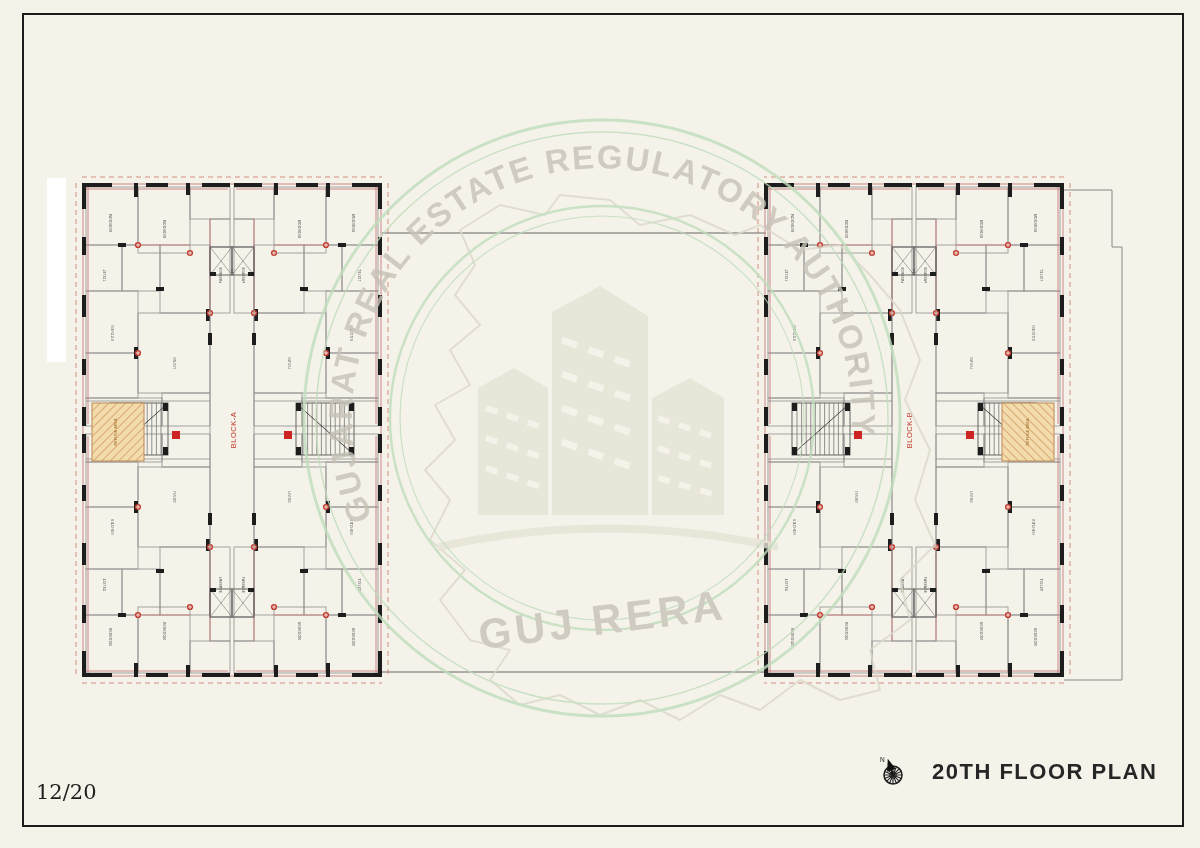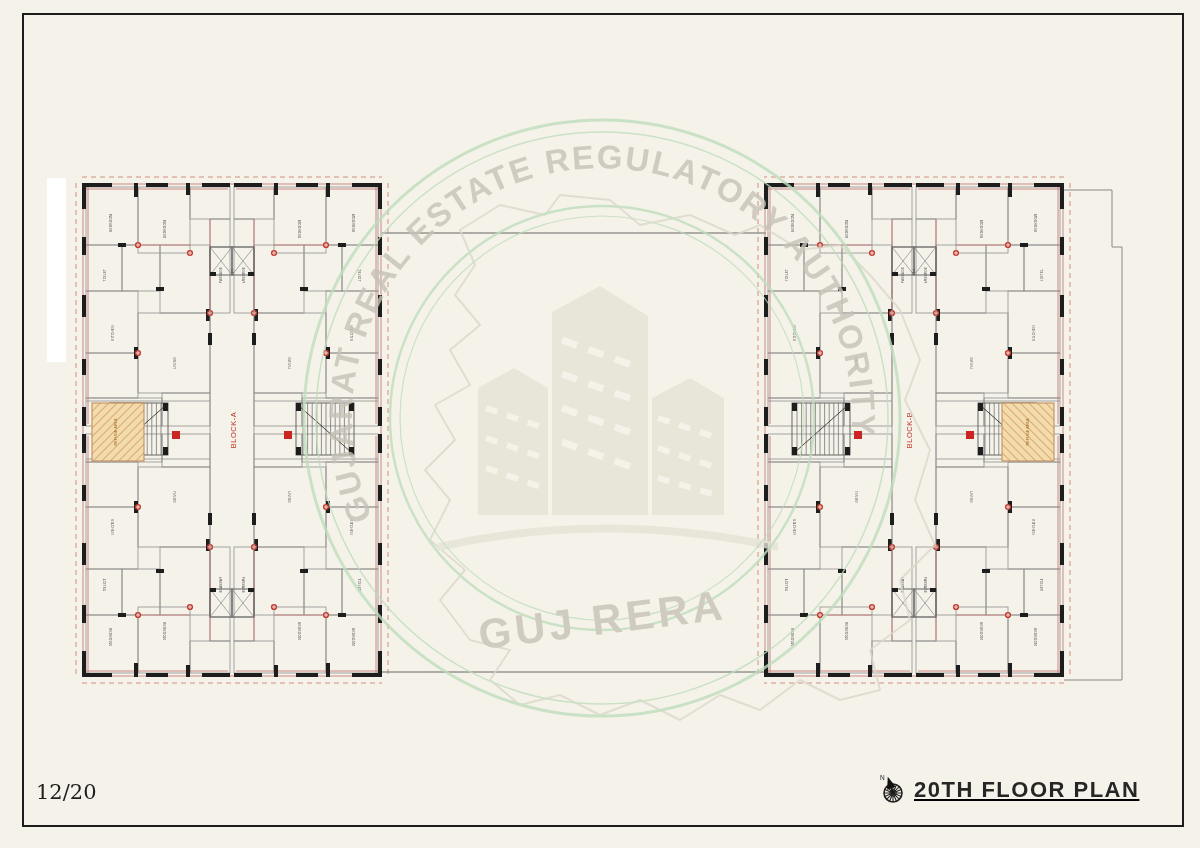--- a/index.html
+++ b/index.html
@@ -14,22 +14,22 @@
   }
   .plan-svg{position:absolute;left:0;top:0;}
   .wm-svg{position:absolute;left:0;top:0;pointer-events:none;}
   svg text{font-family:"Liberation Sans",sans-serif;}
   .page-number{
     position:absolute;left:36px;top:780px;
     font-family:"DejaVu Serif","Liberation Serif",serif;
     font-size:21px;color:#1e1e1e;
   }
   .titlebar{
-    position:absolute;left:872px;top:770px;width:300px;height:40px;
-    display:flex;align-items:center;gap:2px;text-decoration:underline;
+    position:absolute;left:872px;top:752px;width:300px;height:40px;
+    display:flex;align-items:center;gap:20px;
   }
   .sheet-title{
     font-size:22px;font-weight:bold;letter-spacing:1.5px;color:#262626;
     margin:0;white-space:nowrap;
   }
 </style>
 </head>
 <body>
 
 <div class="sheet">

